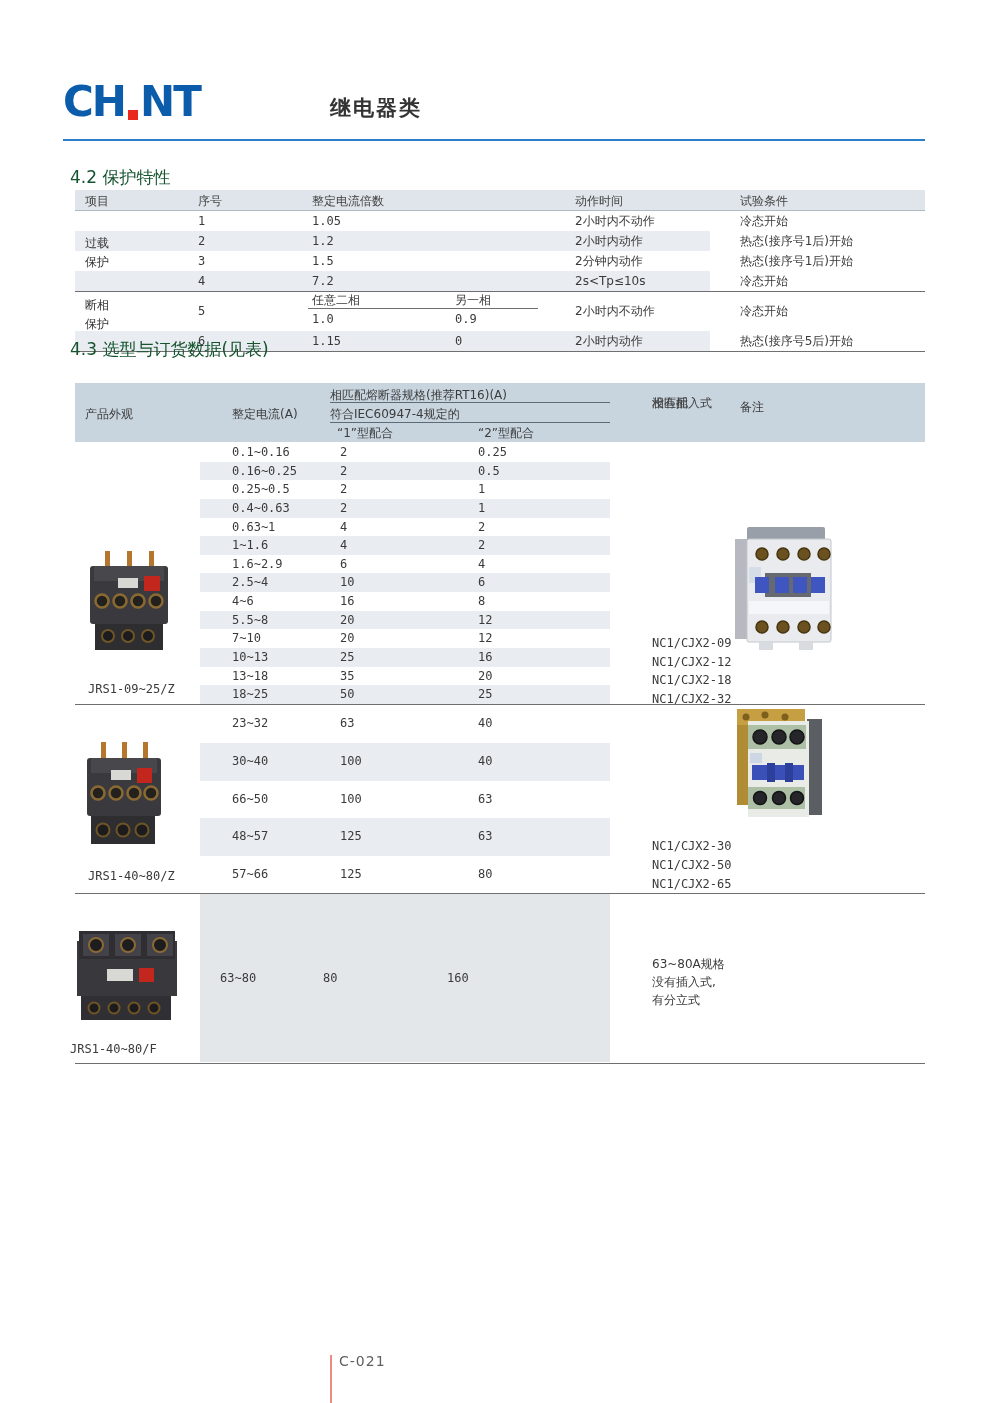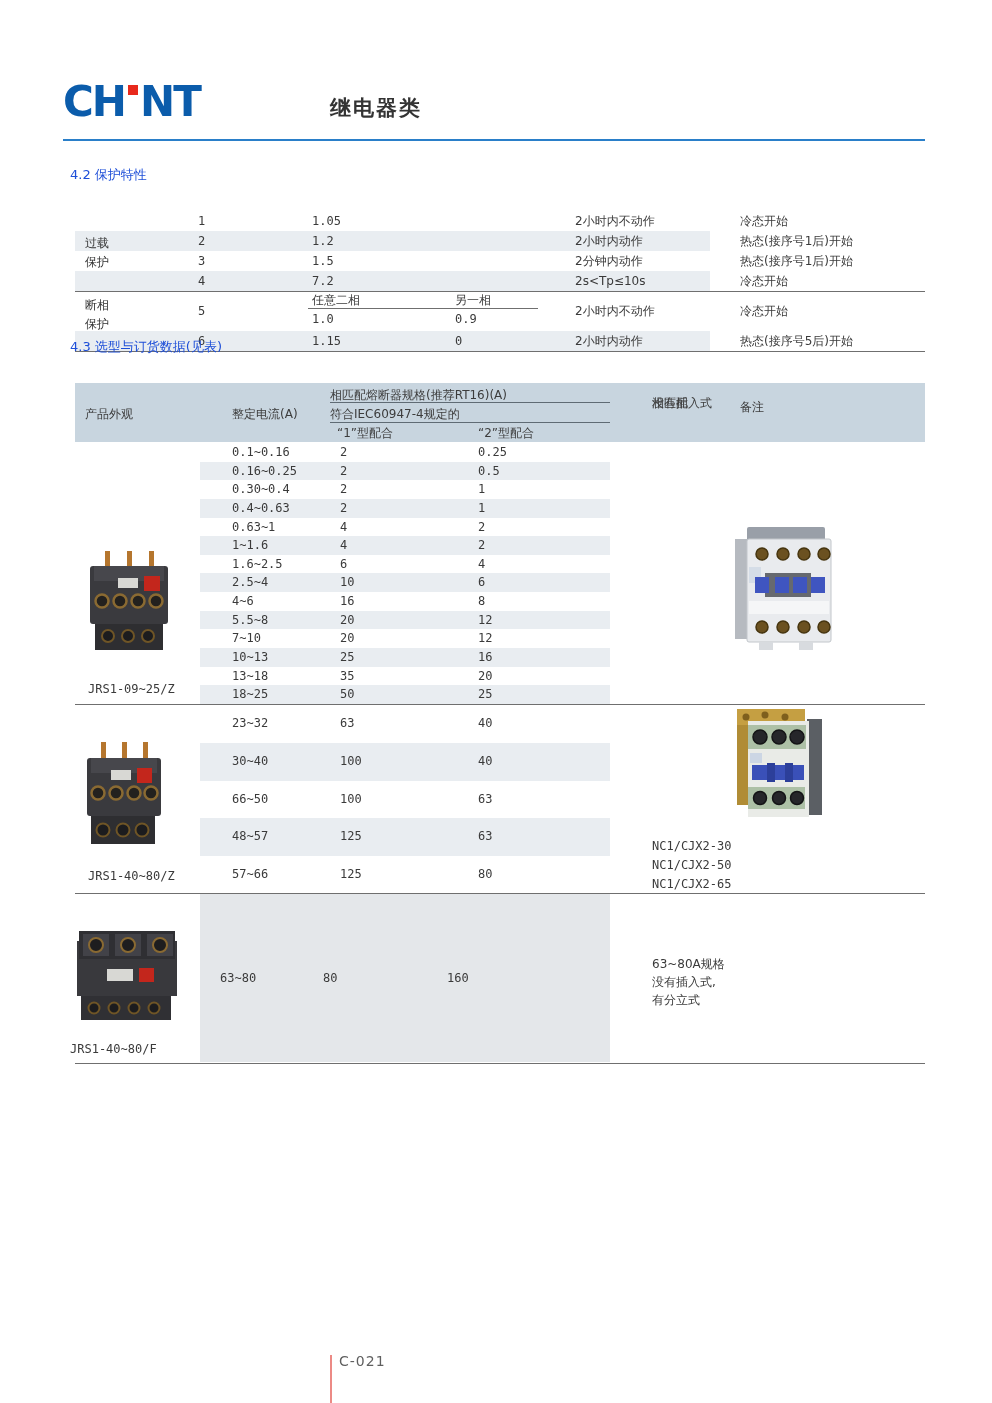--- a/index.html
+++ b/index.html
@@ -3,27 +3,27 @@
 <meta charset="utf-8">
 <style>
   *{margin:0;padding:0;box-sizing:border-box}
   html,body{background:#fff}
   body{width:992px;height:1403px;position:relative;overflow:hidden;
        font-family:"DejaVu Sans",sans-serif;color:#3a3a3a;font-size:12px}
   .abs{position:absolute}
   .mono{font-family:"DejaVu Sans Mono",monospace}
 
   
-  .logo{position:absolute;left:63px;top:84px;display:flex;align-items:flex-start;
+  .logo{position:absolute;left:63px;top:84px;display:flex;align-items:flex-end;
         font-weight:800;font-size:42px;line-height:36px;letter-spacing:-2px;color:#0b5cab;
         font-family:"DejaVu Sans",sans-serif}
   .logo .dot{width:10px;height:10px;background:#e8291c;margin:1px 2px 0 3px}
   .page-title{position:absolute;left:330px;top:94px;font-size:21px;font-weight:700;color:#333;letter-spacing:2px}
   .blue-rule{position:absolute;left:63px;top:139px;width:862px;height:2px;background:#2a7fc9}
-  .sec-head{position:absolute;font-size:13px;color:#1d4ed8;white-space:nowrap}
+  .sec-head{position:absolute;font-size:17px;color:#14532d;white-space:nowrap}
 
   .hr{position:absolute;height:1px;background:#6f6f6f}
 
   
   .t42{position:absolute;left:75px;top:190px;width:850px;height:162px}
   .t42 .hd{position:absolute;left:0;top:0;width:850px;height:21px;background:#dfe5ea;border-bottom:1px solid #b0bac2}
   .t42 .hd span{position:absolute;top:3px;color:#444;white-space:nowrap}
   .t42-rows{position:absolute;left:0;top:21px;width:850px}
   .t42-row{position:relative;width:850px;height:20px}
   .t42-row.alt{background:linear-gradient(90deg,#e9edf1 0,#e9edf1 635px,rgba(0,0,0,0) 635px)}
@@ -72,20 +72,27 @@
   <span>CH</span>
   <span class="dot"></span>
   <span>NT</span>
 </div>
 <div class="page-title">继电器类</div>
 <div class="blue-rule"></div>
 
 <div class="sec-head" style="left:70px;top:166px">4.2 保护特性</div>
 
 <div class="t42">
+  <div class="hd">
+    <span style="left:10px">项目</span>
+    <span style="left:123px">序号</span>
+    <span style="left:237px">整定电流倍数</span>
+    <span style="left:500px">动作时间</span>
+    <span style="left:665px">试验条件</span>
+  </div>
 
   <div class="t42-rows">
 
       <div class="t42-row">
         <span class="cNo mono">1</span>
         <span class="cMul mono">1.05</span>
         <span class="cTime">2小时内不动作</span>
         <span class="cCond">冷态开始</span>
       </div>
 
@@ -172,21 +179,21 @@
         <span class="rt2 mono">0.25</span>
       </div>
 
       <div class="t43-row alt">
         <span class="rr mono">0.16~0.25</span>
         <span class="rt1 mono">2</span>
         <span class="rt2 mono">0.5</span>
       </div>
 
       <div class="t43-row">
-        <span class="rr mono">0.30~0.4</span>
+        <span class="rr mono">0.25~0.5</span>
         <span class="rt1 mono">2</span>
         <span class="rt2 mono">1</span>
       </div>
 
       <div class="t43-row alt">
         <span class="rr mono">0.4~0.63</span>
         <span class="rt1 mono">2</span>
         <span class="rt2 mono">1</span>
       </div>
 
@@ -196,21 +203,21 @@
         <span class="rt2 mono">2</span>
       </div>
 
       <div class="t43-row alt">
         <span class="rr mono">1~1.6</span>
         <span class="rt1 mono">4</span>
         <span class="rt2 mono">2</span>
       </div>
 
       <div class="t43-row">
-        <span class="rr mono">1.6~2.5</span>
+        <span class="rr mono">1.6~2.9</span>
         <span class="rt1 mono">6</span>
         <span class="rt2 mono">4</span>
       </div>
 
       <div class="t43-row alt">
         <span class="rr mono">2.5~4</span>
         <span class="rt1 mono">10</span>
         <span class="rt2 mono">6</span>
       </div>
 
@@ -285,20 +292,27 @@
     <rect x="58" y="52" width="14" height="16" fill="#3f55c0"></rect>
     <rect x="76" y="52" width="14" height="16" fill="#3f55c0"></rect>
     <rect x="14" y="76" width="80" height="13" fill="#f5f6f7"></rect>
     <circle cx="27" cy="102" r="6" fill="#6b5120" stroke="#46350f" stroke-width="1.5"></circle>
     <circle cx="48" cy="102" r="6" fill="#6b5120" stroke="#46350f" stroke-width="1.5"></circle>
     <circle cx="69" cy="102" r="6" fill="#6b5120" stroke="#46350f" stroke-width="1.5"></circle>
     <circle cx="89" cy="102" r="6" fill="#6b5120" stroke="#46350f" stroke-width="1.5"></circle>
     <rect x="24" y="117" width="14" height="8" fill="#d8dbdf"></rect>
     <rect x="64" y="117" width="14" height="8" fill="#d8dbdf"></rect>
   </svg>
+  <div class="cl mono" style="top:251px">
+
+  <div>NC1/CJX2-09</div>
+      <div class="alt">NC1/CJX2-12</div>
+      <div>NC1/CJX2-18</div>
+      <div class="alt">NC1/CJX2-32</div>
+    </div>
 
   <div class="hr" style="left:0;top:321px;width:850px"></div>
 
   <div class="grp g2rows" style="top:322px">
 
       <div class="t43-row">
         <span class="rr mono">23~32</span>
         <span class="rt1 mono">63</span>
         <span class="rt2 mono">40</span>
       </div>

